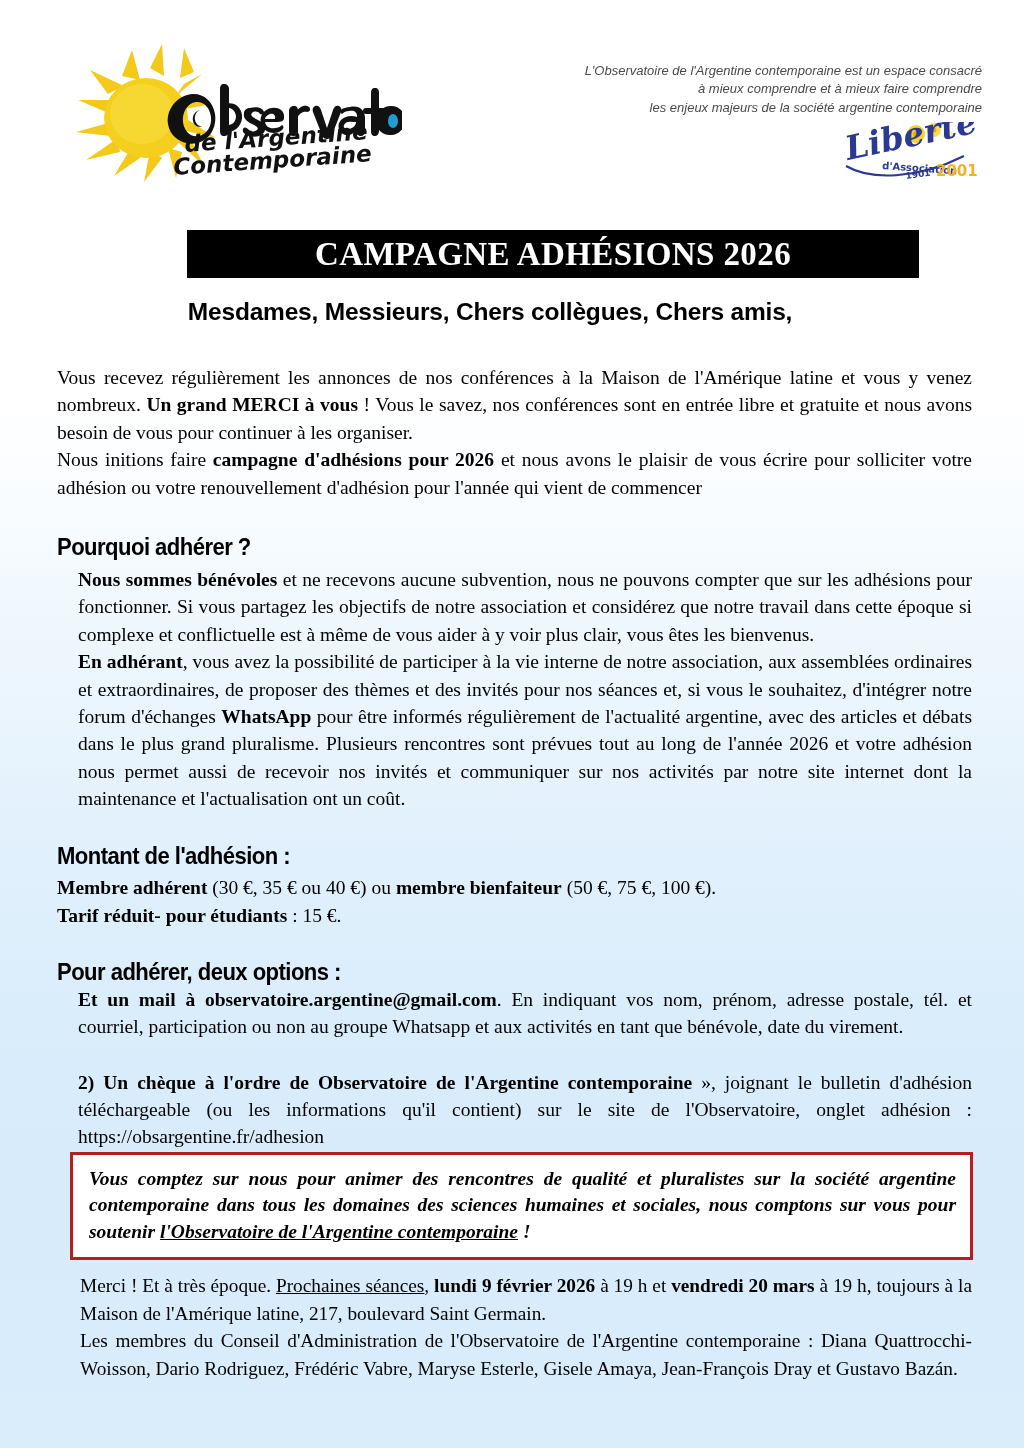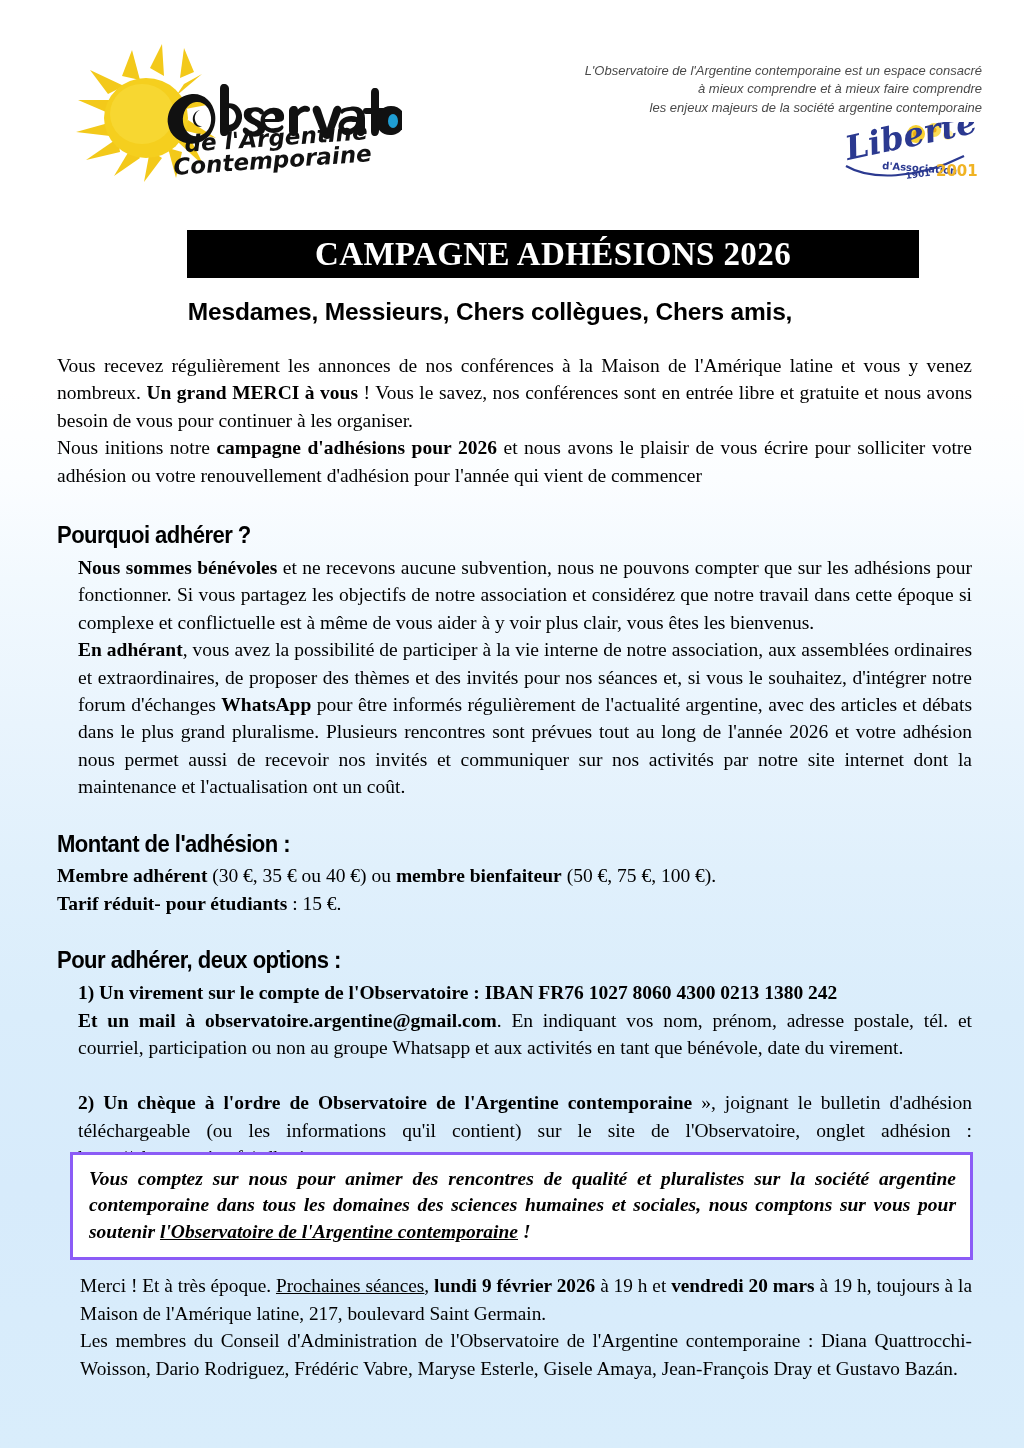--- a/index.html
+++ b/index.html
@@ -98,21 +98,21 @@
     font-family: "Liberation Sans", "DejaVu Sans", sans-serif;
     font-weight: bold;
     font-size: 24.5px;
     letter-spacing: -0.2px;
   }
 
   
   .content {
     position: absolute;
     left: 57px;
-    top: 352px;
+    top: 364px;
     width: 915px;
   }
 
   p.body, p.indent {
     font-size: 19.5px;
     line-height: 1.405;
     text-align: justify;
     text-justify: inter-word;
     hyphens: none;
   }
@@ -151,21 +151,21 @@
     line-height: 1.42;
     padding-left: 21px;
   }
 
   
   .callout {
     position: absolute;
     left: 70px;
     top: 1152px;
     width: 903px;
-    border: 3px solid #8b5cf6;
+    border: 3px solid #b91c1c;
     background: #ffffff;
     padding: 11px 14px 12px 16px;
   }
   .callout p {
     font-weight: bold;
     font-style: italic;
     font-size: 19.5px;
     line-height: 1.35;
     text-align: justify;
   }
@@ -290,37 +290,36 @@
   <div class="title-banner">
     <span>CAMPAGNE ADHÉSIONS 2026</span>
   </div>
 
   <div class="subtitle">Mesdames, Messieurs, Chers collègues, Chers amis,</div>
 
   <div class="content">
 
     <p class="body sp-intro"><span>Vous recevez régulièrement les annonces de nos conférences à la Maison de l'Amérique latine et vous y venez nombreux. </span><b>Un grand MERCI à vous</b><span> ! Vous le savez, nos conférences sont en entrée libre et gratuite et nous avons besoin de vous pour continuer à les organiser.</span></p>
 
-    <p class="body"><span>Nous initions notre </span><b>campagne d'adhésions pour 2026</b><span> et nous avons le plaisir de vous écrire pour solliciter votre adhésion ou votre renouvellement d'adhésion pour l'année qui vient de commencer</span></p>
+    <p class="body"><span>Nous initions faire </span><b>campagne d'adhésions pour 2026</b><span> et nous avons le plaisir de vous écrire pour solliciter votre adhésion ou votre renouvellement d'adhésion pour l'année qui vient de commencer</span></p>
 
     <div class="sec-head sp-a">Pourquoi adhérer ?</div>
 
     <p class="indent sp-b"><b>Nous sommes bénévoles</b><span> et ne recevons aucune subvention, nous ne pouvons compter que sur les adhésions pour fonctionner. Si vous partagez les objectifs de notre association et considérez que notre travail dans cette époque si complexe et conflictuelle est à  même de vous aider à y voir plus clair, vous êtes les bienvenus.</span></p>
 
     <p class="indent"><b>En adhérant</b><span>, vous avez la possibilité de participer à la vie interne de notre association, aux assemblées ordinaires et extraordinaires, de proposer des thèmes et des invités pour nos séances et, si vous le souhaitez, d'intégrer notre forum d'échanges </span><b>WhatsApp</b><span> pour être informés régulièrement de l'actualité argentine, avec des articles et débats dans le plus grand pluralisme. Plusieurs rencontres sont prévues tout au long de l'année 2026 et votre adhésion nous permet aussi de recevoir nos invités et communiquer sur nos activités par notre site internet dont la maintenance et l'actualisation ont un coût.</span></p>
 
     <div class="sec-head sp-c">Montant de l'adhésion :</div>
 
     <div class="amount-line sp-d"><b>Membre adhérent</b><span> (30 €, 35 € ou 40 €) ou </span><b> membre bienfaiteur</b><span> (50 €, 75 €, 100 €).</span></div>
 
     <div class="amount-line"><b>Tarif réduit- pour étudiants</b><span> : 15 €.</span></div>
 
     <div class="sec-head sp-e">Pour adhérer, deux options :</div>
 
-    <div class="opt-line sp-f"><b>1) Un virement sur le compte de l'Observatoire :  IBAN FR76 1027 8060 4300 0213 1380 242</b></div>
 
     <p class="indent"><b>Et un mail à observatoire.argentine@gmail.com</b><span>. En indiquant vos nom, prénom, adresse postale, tél. et courriel, participation ou non au groupe Whatsapp et aux activités en tant que bénévole, date du virement.</span></p>
 
     <p class="indent sp-g"><b>2) Un chèque à l'ordre de Observatoire de l'Argentine contemporaine</b><span> », joignant le bulletin d'adhésion téléchargeable (ou les informations qu'il contient) sur le site de l'Observatoire, onglet adhésion : https://obsargentine.fr/adhesion</span></p>
 
     <div class="opt-line"><b>Chèque et bulletin  par courrier  postal adressé à :</b></div>
 
     <div class="opt-line"><b>Observatoire de l'Argentine contemporaine</b><span>, 217 Bd Saint-Germain 75007 Paris.</span></div>
   </div>
 

